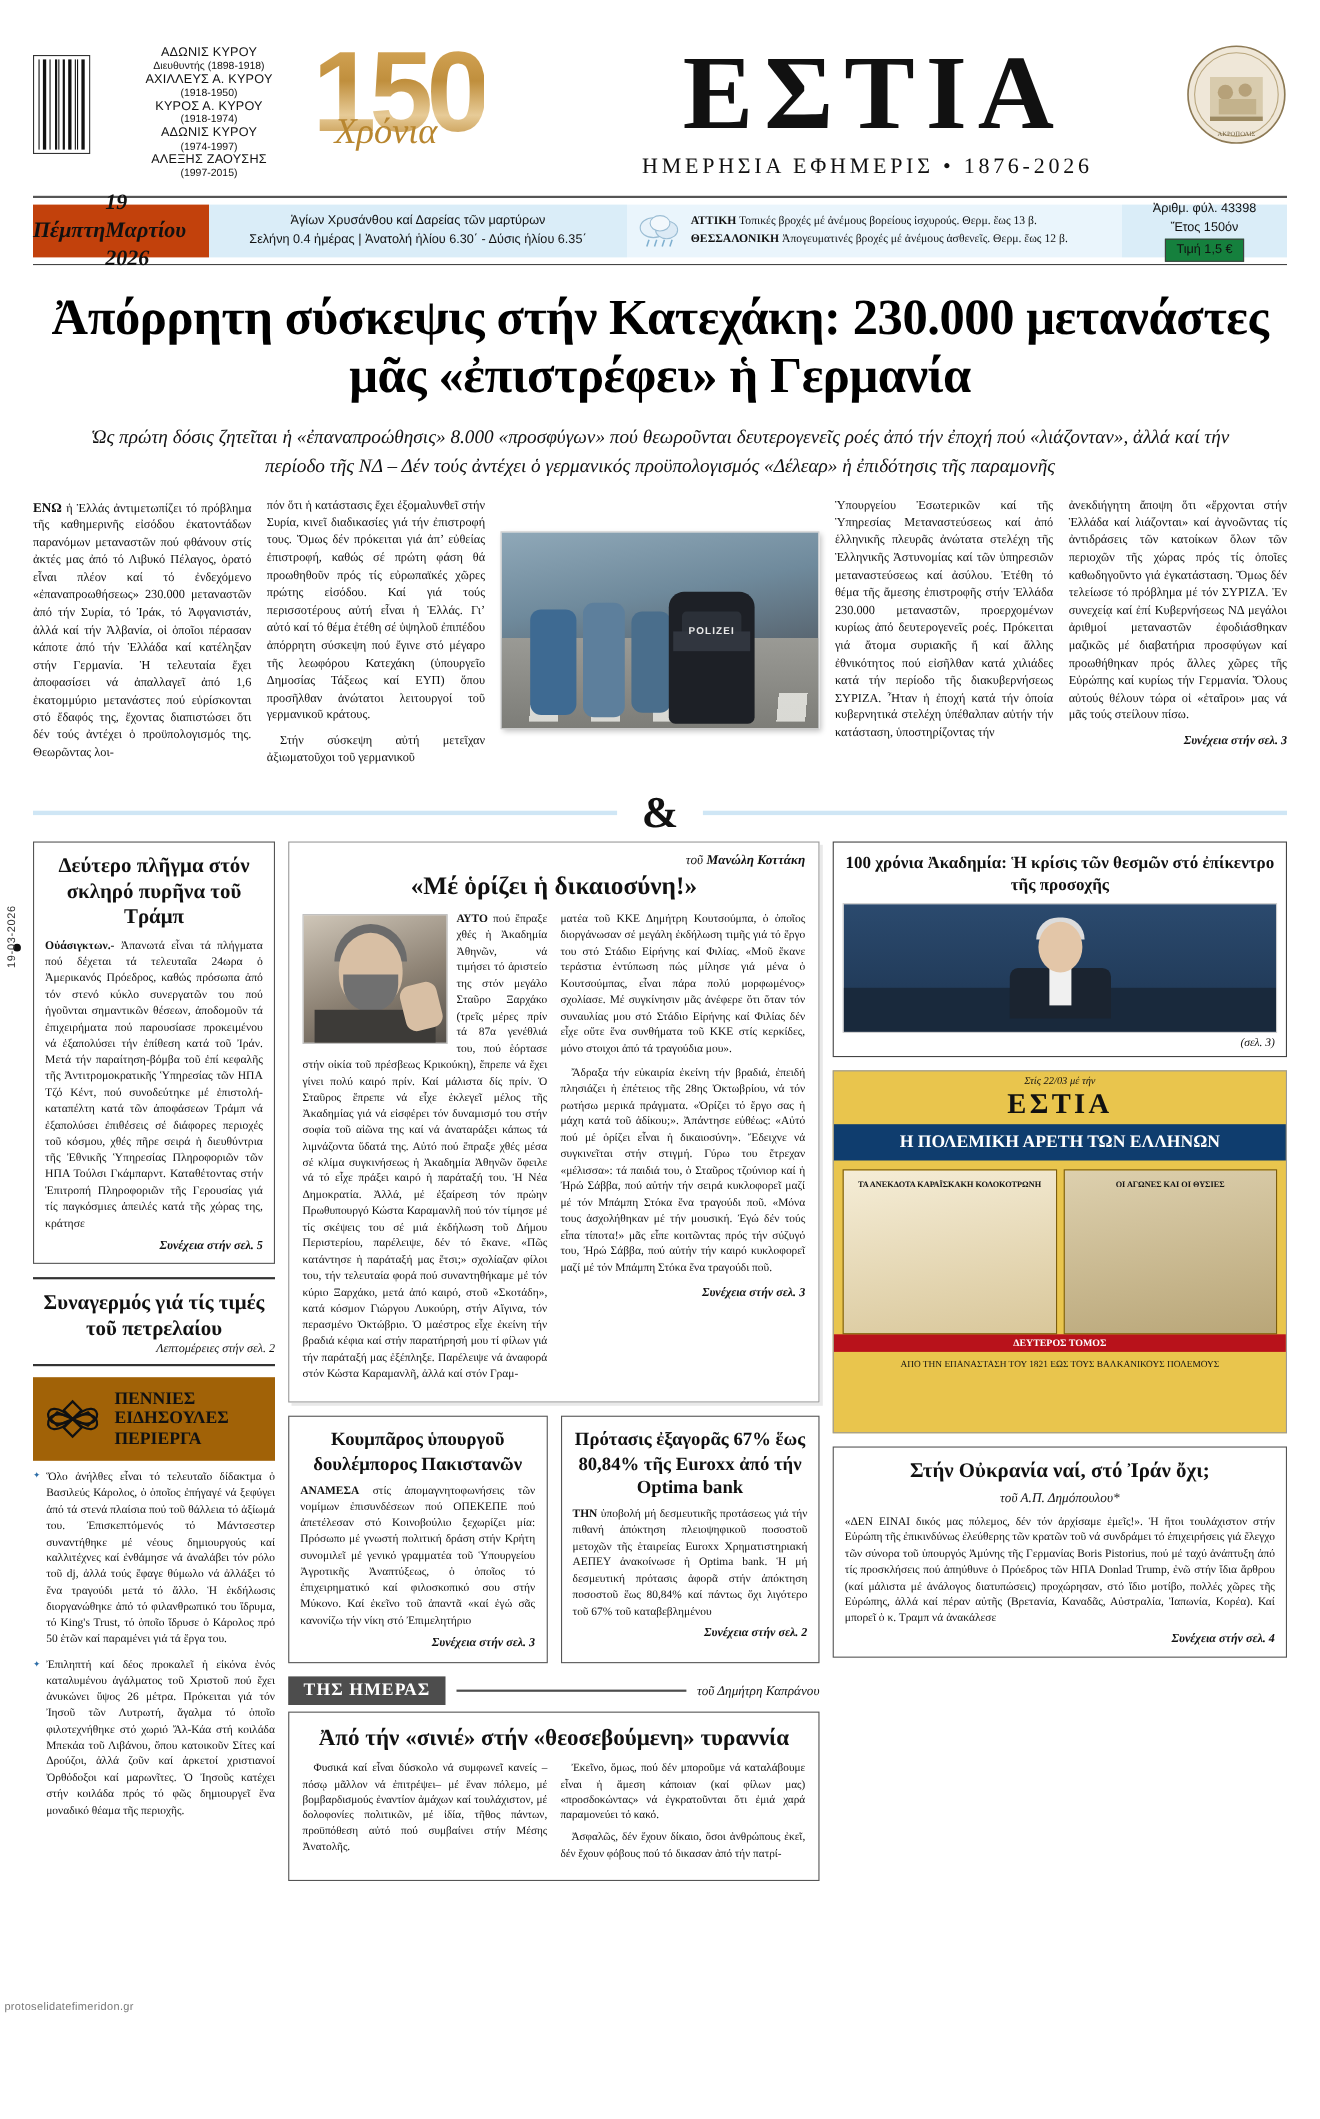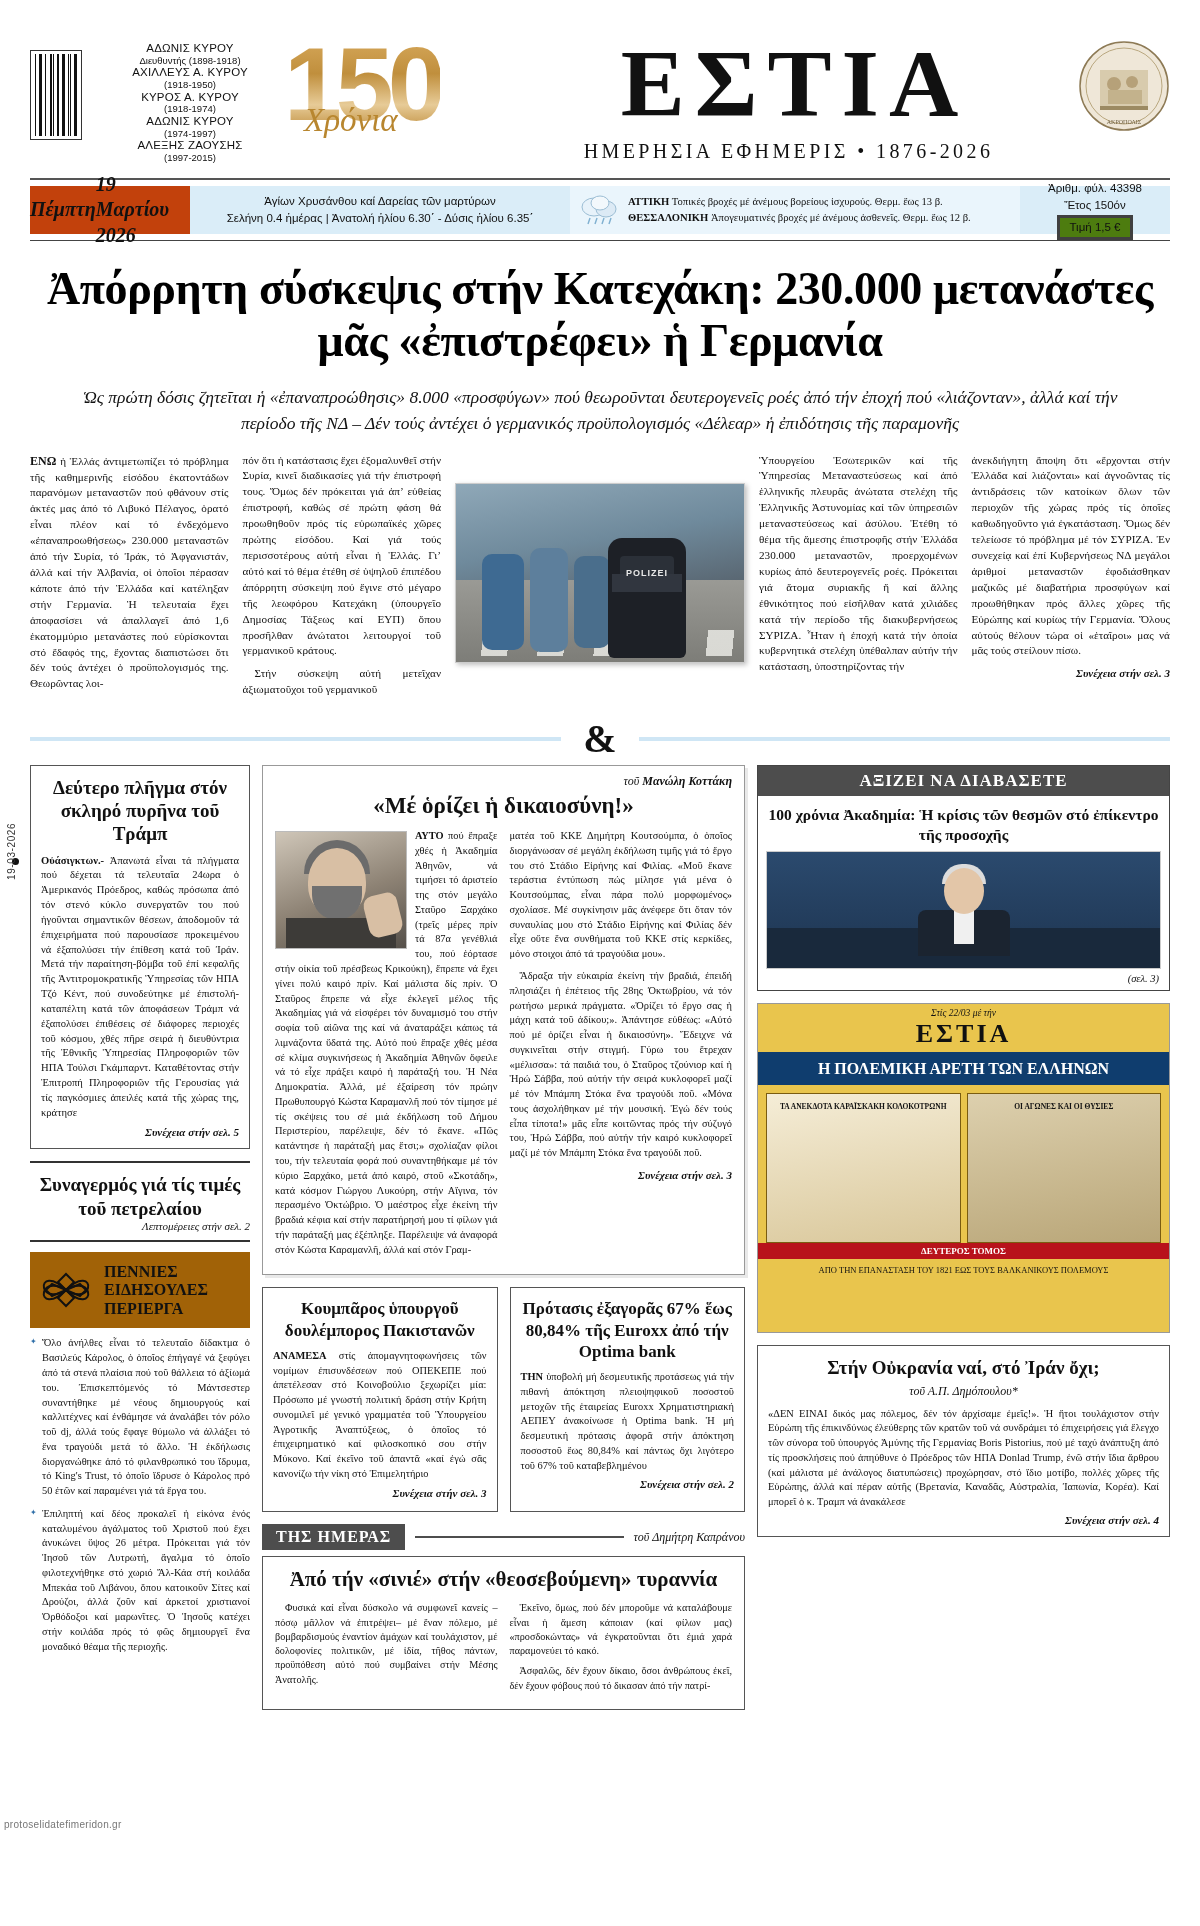--- a/index.html
+++ b/index.html
@@ -78,21 +78,21 @@
     width:450px; background:#eaf5fc; display:flex; align-items:center; padding-left:8px; gap:8px;
   }
   .wicon { width:42px; height:34px; flex:0 0 42px; }
   .wtxt { font-size:10.6px; line-height:1.55; }
   .wtxt b { font-weight:700; }
   .ib-issue {
     width:150px; background:#daedf8; display:flex; flex-direction:column;
     align-items:center; justify-content:center;
     font-family:"Liberation Sans", sans-serif; font-size:11.5px; line-height:1.45;
   }
-  .ib-issue .price { background:#4d7c0f; border:3px solid #404040; padding:1px 10px; margin-top:2px; }
+  .ib-issue .price { background:#15803d; border:1px solid #404040; padding:1px 10px; margin-top:2px; }
 
   .rule-thin { border-top:1.5px solid #444; margin-top:6px; }
 
   
   .headline {
     text-align:center; font-family:"Liberation Serif", serif; font-weight:700;
     font-size:46px; line-height:1.12; letter-spacing:-.4px;
     margin:22px 14px 0; color:#000;
   }
   .deck {
@@ -508,21 +508,20 @@
           <div class="c">
             <p>Ἐκεῖνο, ὅμως, πού δέν μποροῦμε νά καταλάβουμε εἶναι ἡ ἄμεση κάποιαν (καί φίλων μας) «προσδοκώντας» νά ἐγκρατοῦνται ὅτι ἐμιά χαρά παραμονεύει τό κακό.</p>
             <p>Ἀσφαλῶς, δέν ἔχουν δίκαιο, ὅσοι ἀνθρώπους ἐκεῖ, δέν ἔχουν φόβους πού τό δικασαν ἀπό τήν πατρί-</p>
           </div>
         </div>
       </div>
     </div>
 
     <div class="col-right">
       <div class="read-box">
-        <div class="hd">ΑΞΙΖΕΙ ΝΑ ΔΙΑΒΑΣΕΤΕ</div>
         <div class="title">100 χρόνια Ἀκαδημία: Ἡ κρίσις τῶν θεσμῶν στό ἐπίκεντρο τῆς προσοχῆς</div>
         <div class="read-photo">
           <div class="podium"></div>
           <div class="suit"></div>
           <div class="shirt"></div>
           <div class="hairw"></div>
           <div class="head"></div>
         </div>
         <div class="pgref">(σελ. 3)</div>
       </div>

